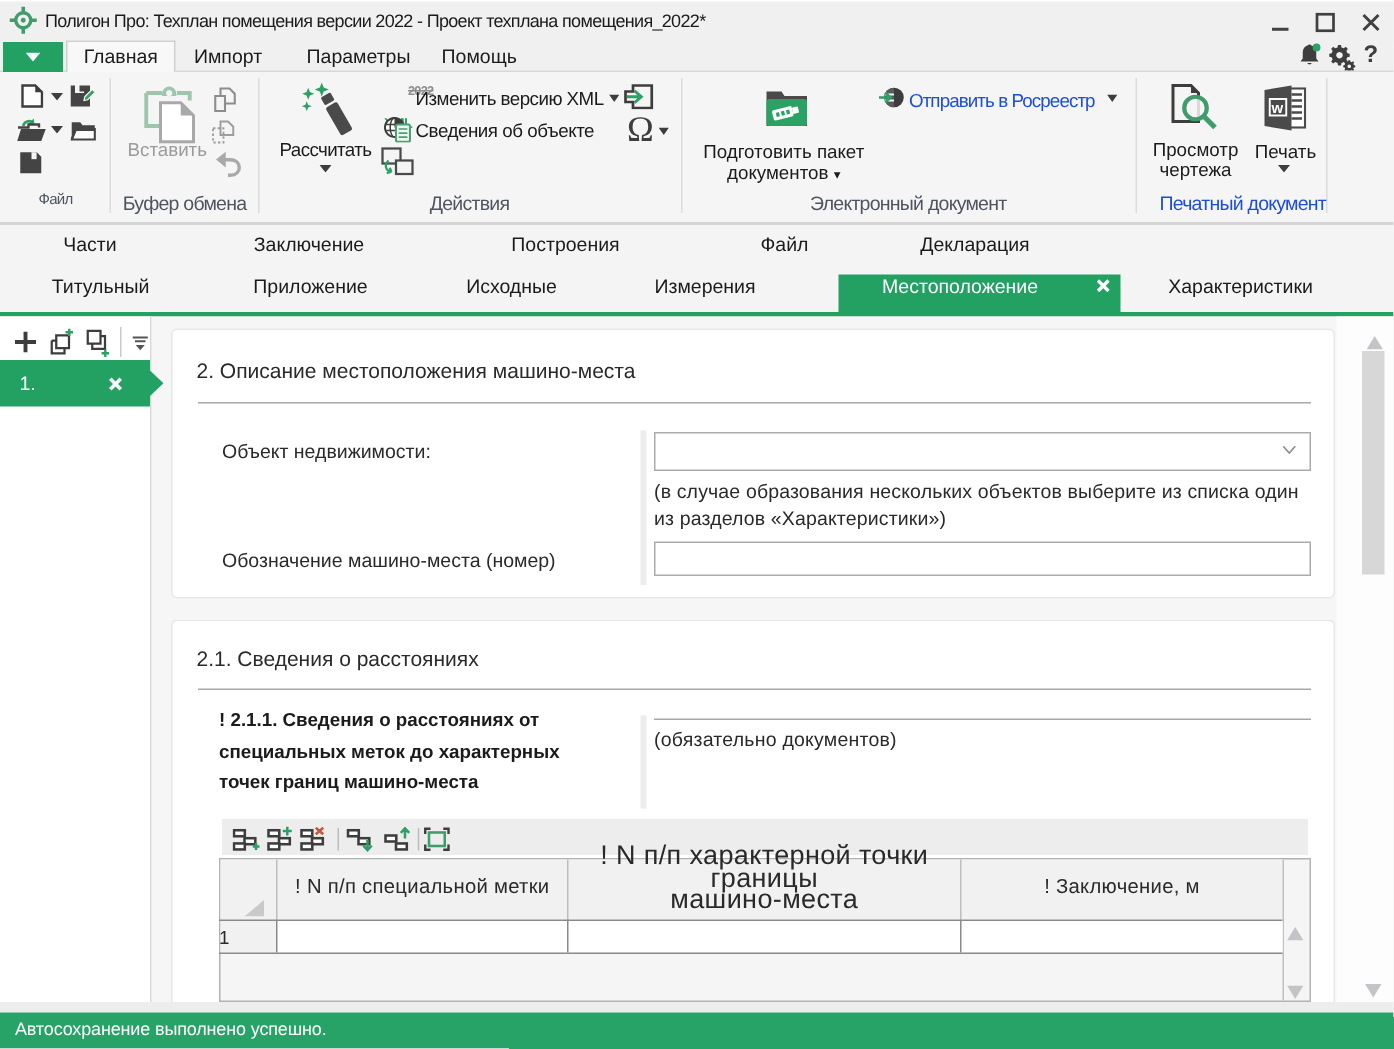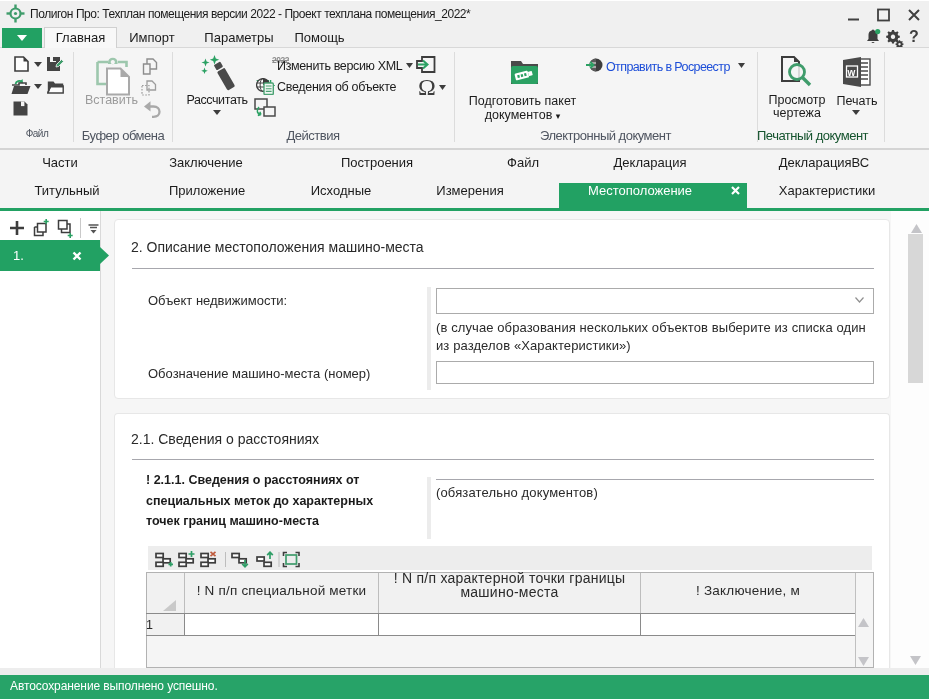--- a/index.html
+++ b/index.html
@@ -203,30 +203,29 @@
 </svg>
 <div class="abs" style="left:817px;top:94px;width:80px;text-align:center;font-size:12.5px;color:#1b1b1b;">Печать</div>
 <svg class="abs" style="left:852px;top:110px" width="8" height="5" viewBox="0 0 8 5">
     <path d="M0 0 L8 0 L4 5 Z" fill="#3d3d3d"></path>
   </svg>
 
 <div class="abs" style="left:0px;top:128px;width:74px;text-align:center;font-size:10px;letter-spacing:-0.5px;color:#4f5560;">Файл</div>
 <div class="abs" style="left:74px;top:128px;width:98px;text-align:center;font-size:13px;letter-spacing:-0.5px;color:#4f5560;">Буфер обмена</div>
 <div class="abs" style="left:172px;top:128px;width:282px;text-align:center;font-size:13px;letter-spacing:-0.5px;color:#4f5560;">Действия</div>
 <div class="abs" style="left:454px;top:128px;width:303px;text-align:center;font-size:13px;letter-spacing:-0.5px;color:#4f5560;">Электронный документ</div>
-<div class="abs" style="left:757px;top:128px;width:127px;text-align:left;font-size:13px;letter-spacing:-0.5px;color:#14532d;">Печатный документ</div>
+<div class="abs" style="left:757px;top:128px;width:127px;text-align:right;font-size:13px;letter-spacing:-0.5px;color:#1d4ed8;">Печатный документ</div>
 
 <div class="abs" style="left:0;top:150px;width:929px;height:58px;background:#f4f4f4;"></div>
 <div class="abs" style="left:0;top:148px;width:929px;height:28px;font-size:13px;color:#1b1b1b;">
   <div class="abs ctr" style="left:25px;width:70px;height:28px;">Части</div>
   <div class="abs ctr" style="left:166px;width:80px;height:28px;">Заключение</div>
   <div class="abs ctr" style="left:337px;width:80px;height:28px;">Построения</div>
   <div class="abs ctr" style="left:493px;width:60px;height:28px;">Файл</div>
   <div class="abs ctr" style="left:610px;width:80px;height:28px;">Декларация</div>
-  <div class="abs ctr" style="left:774px;width:100px;height:28px;">ДекларацияВС</div>
 </div>
 <div class="abs" style="left:0;top:176px;width:929px;height:29px;font-size:13px;color:#1b1b1b;">
   <div class="abs ctr" style="left:27px;width:80px;height:29px;">Титульный</div>
   <div class="abs ctr" style="left:167px;width:80px;height:29px;">Приложение</div>
   <div class="abs ctr" style="left:301px;width:80px;height:29px;">Исходные</div>
   <div class="abs ctr" style="left:430px;width:80px;height:29px;">Измерения</div>
   <div class="abs ctr" style="left:787px;width:80px;height:29px;">Характеристики</div>
 </div>
 <div class="abs" style="left:559px;top:183px;width:188px;height:25px;background:#22a163;"></div>
 <div class="abs" style="left:575px;top:178px;width:130px;height:25px;color:#fff;font-size:13px;">
@@ -328,21 +327,21 @@
 <div class="abs" style="left:146px;top:572px;width:728px;height:96px;background:#f5f5f5;border:1px solid #b2b2b2;"></div>
 <div class="abs" style="left:147px;top:573px;width:708px;height:40px;background:#f1f1f1;"></div>
 <div class="abs" style="left:855px;top:573px;width:1px;height:94px;background:#c0c0c0;"></div>
 <div class="abs" style="left:184px;top:573px;width:1px;height:40px;background:#bdbdbd;"></div>
 <div class="abs" style="left:378px;top:573px;width:1px;height:40px;background:#bdbdbd;"></div>
 <div class="abs" style="left:640px;top:573px;width:1px;height:40px;background:#bdbdbd;"></div>
 <svg class="abs" style="left:163px;top:600px" width="13" height="11" viewBox="0 0 13 11">
     <path d="M13 0 L13 11 L0 11 Z" fill="#c9c9c9"></path>
   </svg>
 <div class="abs ctr" style="left:185px;top:573px;width:193px;height:34px;font-size:13.5px;letter-spacing:0.2px;color:#2a2a2a;">! N п/п специальной метки</div>
-<div class="abs ctr" style="left:379px;top:573px;width:261px;height:24px;font-size:14px;letter-spacing:0.25px;color:#2a2a2a;text-align:center;line-height:14.5px;">! N п/п характерной точки границы<br>машино-места</div>
+<div class="abs ctr" style="left:379px;top:573px;width:261px;height:24px;font-size:18px;letter-spacing:0.25px;color:#2a2a2a;text-align:center;line-height:14.5px;">! N п/п характерной точки границы<br>машино-места</div>
 <div class="abs ctr" style="left:641px;top:573px;width:214px;height:34px;font-size:13.5px;letter-spacing:0.2px;color:#2a2a2a;">! Заключение, м</div>
 
 <div class="abs" style="left:147px;top:613px;width:708px;height:22px;background:#f1f1f1;"></div>
 <div class="abs" style="left:184px;top:613px;width:671px;height:22px;background:#fff;"></div>
 <div class="abs" style="left:146px;top:612.5px;width:709px;height:1px;background:#8a8a8a;"></div>
 <div class="abs" style="left:146px;top:635px;width:709px;height:1px;background:#8a8a8a;"></div>
 <div class="abs" style="left:184px;top:613px;width:1px;height:22px;background:#8a8a8a;"></div>
 <div class="abs" style="left:378px;top:613px;width:1px;height:22px;background:#8a8a8a;"></div>
 <div class="abs" style="left:640px;top:613px;width:1px;height:22px;background:#8a8a8a;"></div>
 <div class="abs" style="left:146px;top:618px;font-size:12.5px;color:#2a2a2a;">1</div>

